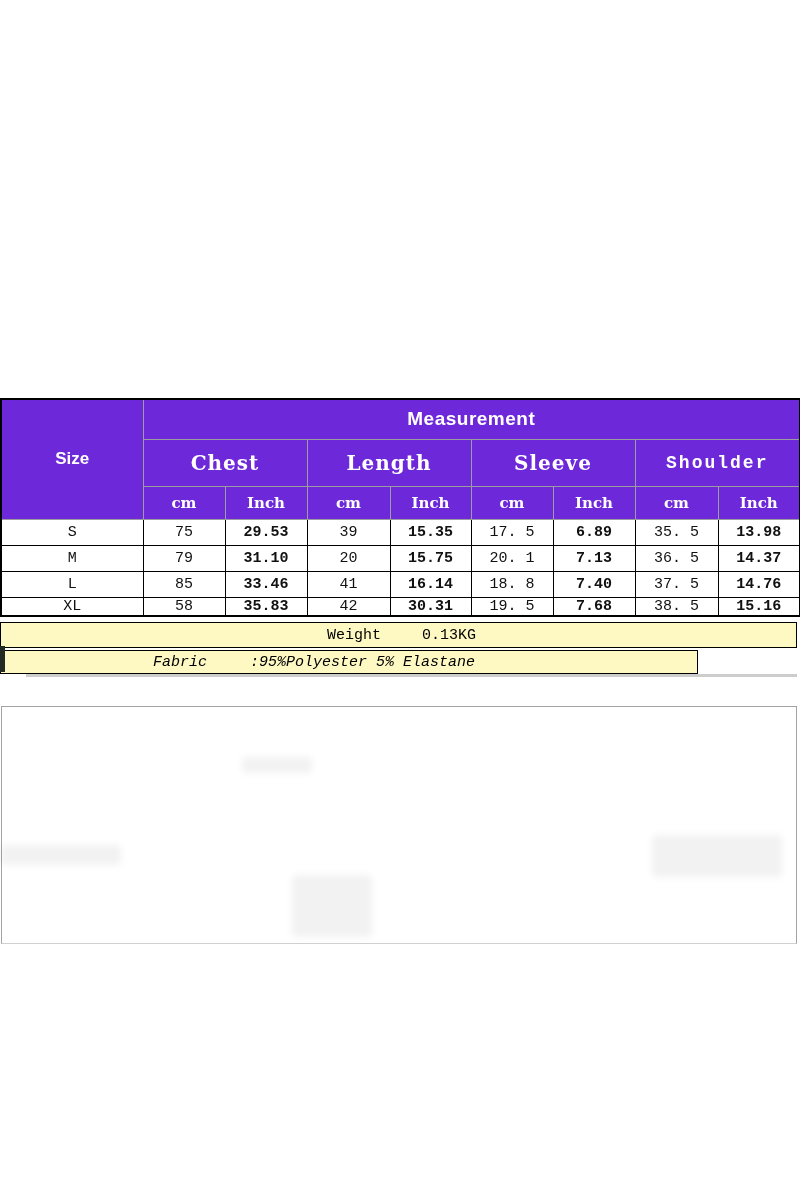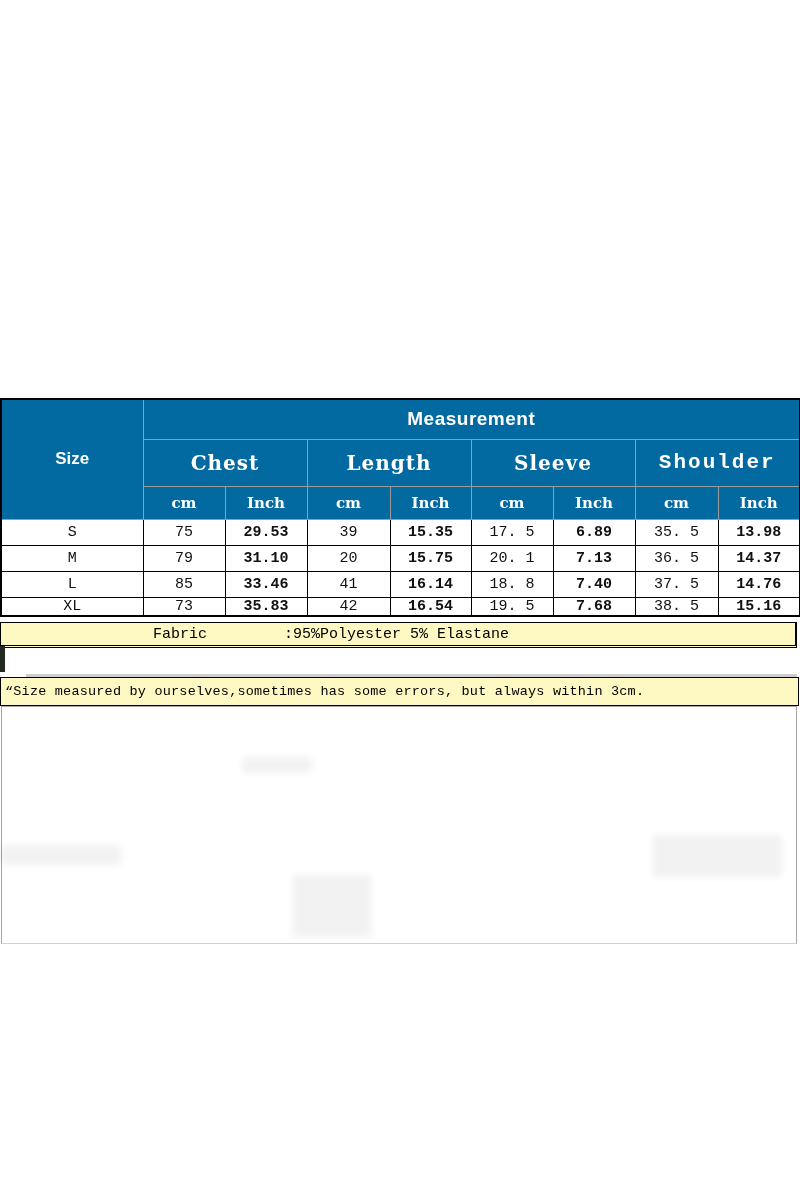--- a/index.html
+++ b/index.html
@@ -2,47 +2,47 @@
 <html><head>
 <meta charset="utf-8">
 <style>
   html,body{margin:0;padding:0;background:#ffffff;}
   .screen{position:relative;width:800px;height:1200px;background:#ffffff;overflow:hidden;
           font-family:"Liberation Sans",sans-serif;}
 
   
   table.chart{position:absolute;top:398px;left:0;width:799px;border-collapse:collapse;
               table-layout:fixed;background:#0c0c0c;border:2px solid #000;}
-  table.chart th{background:#0369a1;color:#fff;border:1px solid #9c9c9c;
+  table.chart th{background:#6d28d9;color:#fff;border:1px solid #9c9c9c;
                  font-weight:bold;padding:0;vertical-align:middle;text-align:center;}
   th.title-cell{font-size:19px;letter-spacing:.5px;font-family:"Liberation Sans",sans-serif;}
   th.size-cell{font-size:17px;font-family:"Liberation Sans",sans-serif;}
   th.group-cell{font-size:20px;font-family:"DejaVu Serif",serif;letter-spacing:1px;}
-  th.group-mono{font-family:"Liberation Mono",monospace;font-size:21px;letter-spacing:2px;}
+  th.group-mono{font-family:"Liberation Mono",monospace;font-size:18px;letter-spacing:2px;}
   th.unit-cm{font-size:15px;font-family:"DejaVu Serif",serif;}
   th.unit-inch{font-size:15px;font-family:"DejaVu Serif",serif;background:#fff600;color:#000;margin-left:47px;}
 
   table.chart td{background:#fff;border:1px solid #000;text-align:center;padding:0;
                  font-family:"Liberation Mono",monospace;font-size:15px;color:#111;}
   td.size-col{font-family:"Liberation Serif",serif;font-size:16px;}
   td.inch-col{background:#fff600;font-weight:bold;color:#1b1b45;margin-top:27px;}
 
   
   .bar{position:absolute;left:0;background:#fef9c3;border:1px solid #000;box-sizing:border-box;
        font-family:"Liberation Mono",monospace;color:#000;}
   .weight-bar{top:622px;width:797px;height:26px;}
-  .fabric-bar{top:622px;width:796px;height:24px;}
+  .fabric-bar{top:650px;width:698px;height:24px;font-style:italic;}
   .note-bar{top:677px;width:799px;height:29px;}
   .bar span{position:absolute;top:0;white-space:pre;}
   .weight-bar span{line-height:25px;font-size:15px;}
   .weight-label{left:326px;}
   .weight-value{left:421px;}
   .fabric-bar span{line-height:23px;font-size:15px;}
   .fabric-label{left:152px;}
-  .fabric-value{left:249px;margin-left:34px;}
+  .fabric-value{left:249px;}
   .note-text{left:4px;line-height:28px;font-size:13.5px;letter-spacing:.2px;}
 
   .gray-strip{position:absolute;top:674px;left:26px;width:771px;height:3px;background:#cdcdcd;}
   .left-tick{position:absolute;top:646px;left:0;width:5px;height:26px;background:#222a22;}
 
   
   .ghost-box{position:absolute;top:706px;left:1px;width:796px;height:238px;box-sizing:border-box;
              border:1px solid #a3a3a3;border-bottom-color:#d0d0d0;background:#fff;}
   .smudge{position:absolute;background:rgba(0,0,0,0.05);filter:blur(3px);border-radius:4px;}
   .smudge.s1{left:240px;top:50px;width:70px;height:16px;}
@@ -116,24 +116,24 @@
       <td class="inch-col">33.46</td>
       <td>41</td>
       <td class="inch-col">16.14</td>
       <td>18. 8</td>
       <td class="inch-col">7.40</td>
       <td>37. 5</td>
       <td class="inch-col">14.76</td>
     </tr>
     <tr style="height:18px">
       <td class="size-col">XL</td>
-      <td>73</td>
+      <td>58</td>
       <td class="inch-col">35.83</td>
       <td>42</td>
-      <td class="inch-col">16.54</td>
+      <td class="inch-col">30.31</td>
       <td>19. 5</td>
       <td class="inch-col">7.68</td>
       <td>38. 5</td>
       <td class="inch-col">15.16</td>
     </tr>
   </tbody>
     </table>
 
   <div class="bar weight-bar">
     <span class="weight-label">Weight</span>
@@ -141,23 +141,20 @@
   </div>
 
   <div class="bar fabric-bar">
     <span class="fabric-label">Fabric</span>
     <span class="fabric-value">:95%Polyester 5% Elastane</span>
   </div>
 
   <div class="left-tick"></div>
   <div class="gray-strip"></div>
 
-  <div class="bar note-bar">
-    <span class="note-text">“Size measured by ourselves,sometimes has some errors, but always within 3cm.</span>
-  </div>
 
   <div class="ghost-box">
     <div class="smudge s1"></div>
     <div class="smudge s2"></div>
     <div class="smudge s3"></div>
     <div class="smudge s4"></div>
   </div>
 
 </div>
 

